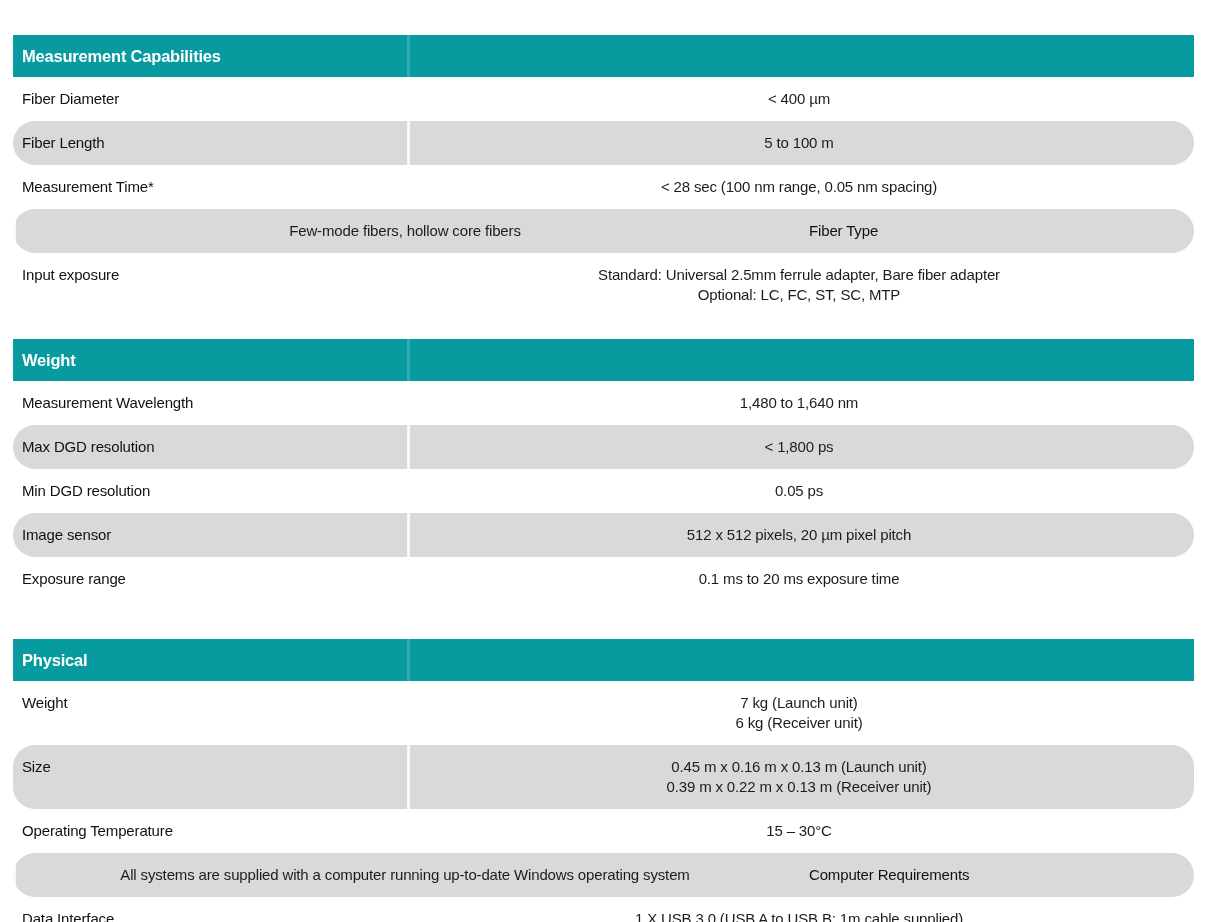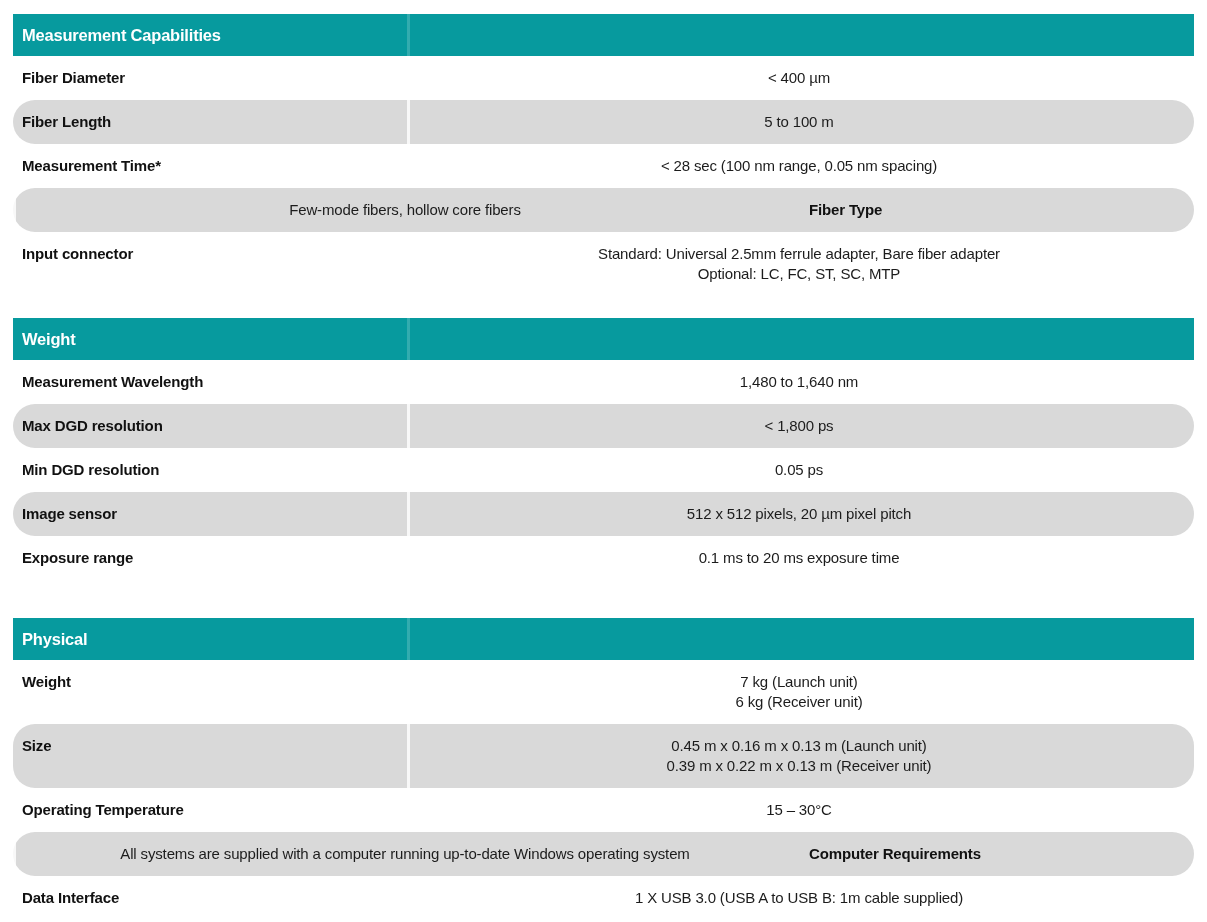--- a/index.html
+++ b/index.html
@@ -29,20 +29,21 @@
     height: 42px;
     background: var(--accent, #079a9e);
     color: #ffffff;
     display: flex;
     align-items: center;
     padding-left: 9px;
     box-sizing: border-box;
     font-size: 16.5px;
     font-weight: bold;
     letter-spacing: -0.2px;
+    margin-top: 21px;
   }
   
   .sec-header::after {
     content: "";
     position: absolute;
     left: 394px;
     top: 0;
     bottom: 0;
     width: 3px;
     background: rgba(255,255,255,0.18);
@@ -61,21 +62,21 @@
     line-height: 20px;
     padding-top: 12px;
     padding-bottom: 12px;
     letter-spacing: -0.15px;
   }
   .cell.label {
     flex: none;
     width: 394px;
     padding-left: 9px;
     padding-right: 12px;
-    font-weight: bold;
+    font-weight: normal;
     color: #111111;
   }
   .cell.value {
     flex: 1;
     padding-left: 8px;
     padding-right: 14px;
     border-left: 3px solid transparent;
     color: #1c1c1c;
     text-align: center;
   }
@@ -108,21 +109,21 @@
         <div>&lt; 28 sec (100 nm range, 0.05 nm spacing)</div>
       </div>
     </div>
     <div class="row alt">
       <div class="cell value">
         <div>Few-mode fibers, hollow core fibers</div>
       </div>
       <div class="cell label">Fiber Type</div>
     </div>
     <div class="row">
-      <div class="cell label">Input connector</div>
+      <div class="cell label">Input exposure</div>
       <div class="cell value">
         <div>Standard: Universal 2.5mm ferrule adapter, Bare fiber adapter</div>
         <div>Optional: LC, FC, ST, SC, MTP</div>
       </div>
     </div>
   </div>
 
   <div class="section s2">
     <div class="sec-header">
       <span>Weight</span>

